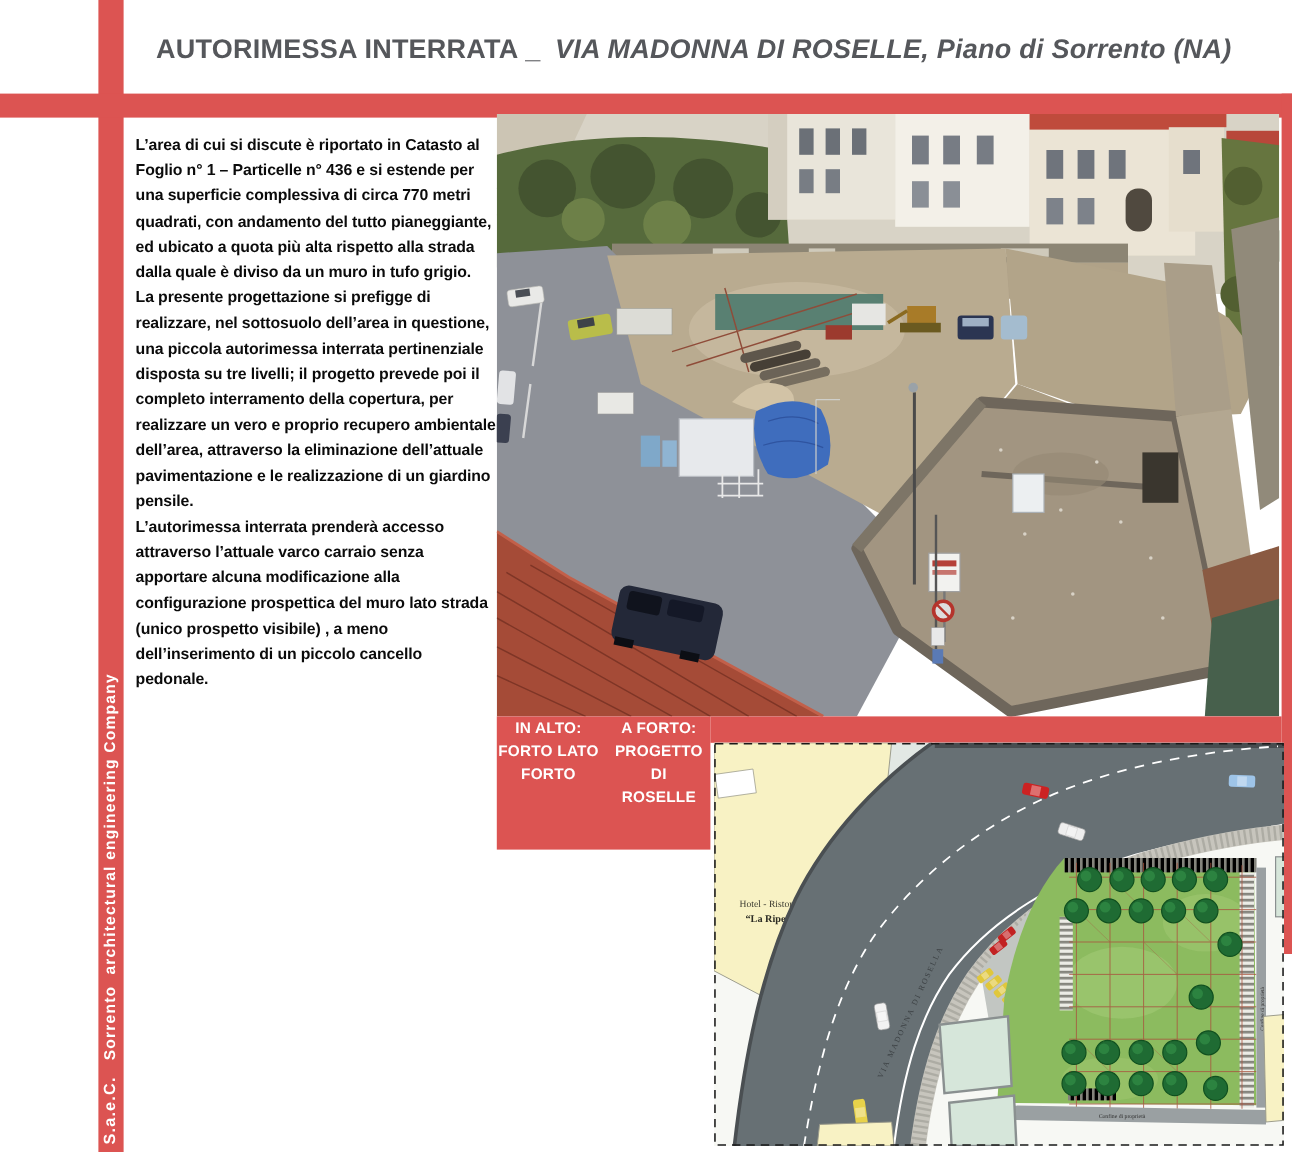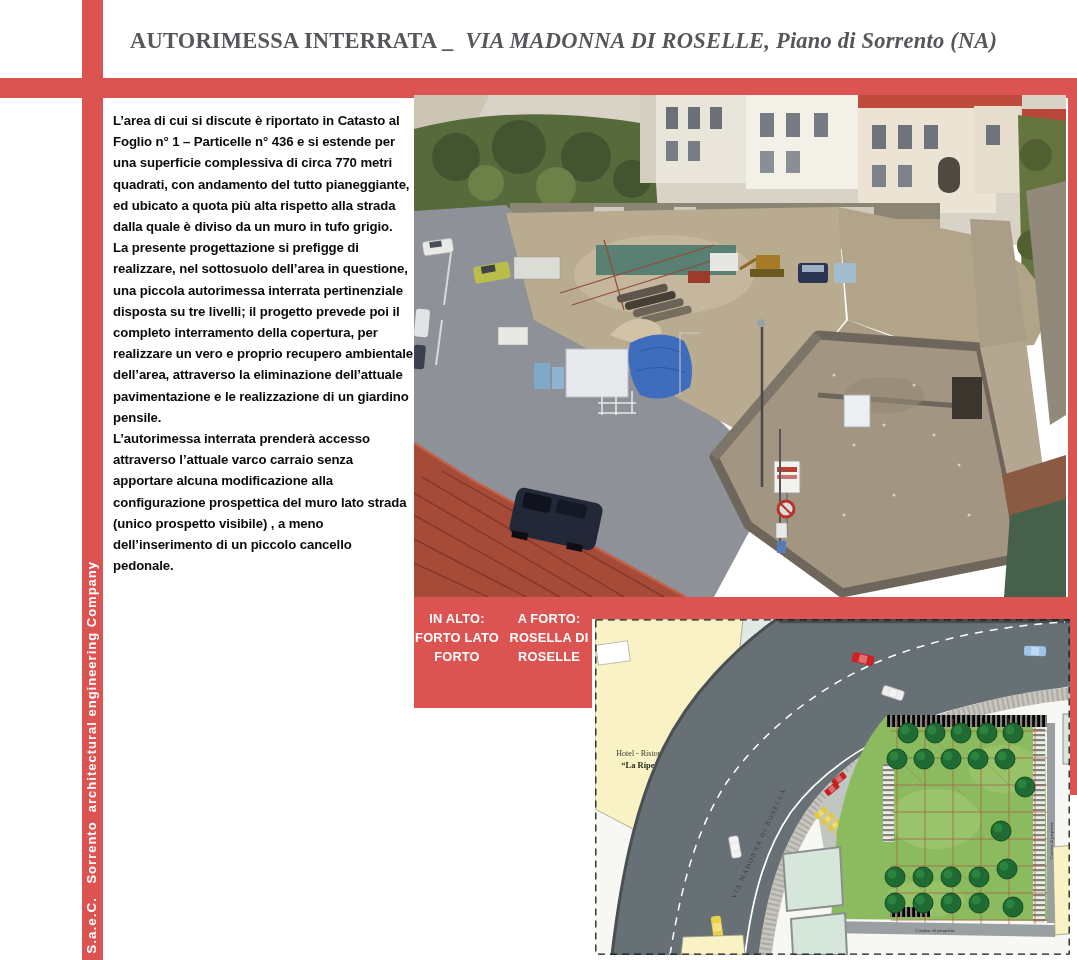--- a/index.html
+++ b/index.html
@@ -9,31 +9,31 @@
   
   .stripe-v{position:absolute;left:82px;top:0;width:21px;height:960px;background:var(--red);}
   .bar-h{position:absolute;left:0;top:78px;width:1077px;height:20px;background:var(--red);}
   .strip-right{position:absolute;left:1068px;top:78px;width:9px;height:717px;background:var(--red);}
   .v-text{position:absolute;left:2px;writing-mode:vertical-rl;transform:rotate(180deg);
           color:#fff;font-weight:bold;white-space:pre;letter-spacing:1px;}
   .v-text.company{bottom:76px;font-size:13px;}
   .v-text.acronym{bottom:6px;font-size:13.5px;}
   
   .title{position:absolute;left:130px;top:28px;margin:0;color:var(--gray);
-         font-size:22.5px;font-weight:bold;letter-spacing:.2px;white-space:nowrap;font-family:Liberation Serif, serif;}
+         font-size:22.5px;font-weight:bold;letter-spacing:.2px;white-space:nowrap;}
   .title .t1{margin-right:12px;}
   .title .t2{font-style:italic;}
   
   .article{position:absolute;left:113px;top:110px;width:302px;color:#0b0b0b;
            font-size:13.2px;font-weight:bold;line-height:21.2px;letter-spacing:-.1px;}
   .article > div{white-space:pre-wrap;}
   
   .photo{position:absolute;left:414px;top:95px;width:652px;height:502px;display:block;}
   .caption-box{position:absolute;left:414px;top:597px;width:178px;height:111px;background:var(--red);
-               display:flex;justify-content:center;gap:8px;padding-top:12px;box-sizing:border-box;}
+               display:flex;justify-content:center;gap:8px;box-sizing:border-box;}
   .cap{width:84px;text-align:center;color:#fff;font-weight:bold;font-size:12.8px;line-height:19px;letter-spacing:.2px;}
   .plan-band{position:absolute;left:592px;top:597px;width:476px;height:22px;background:var(--red);}
   .plan{position:absolute;left:595px;top:619px;width:475px;height:336px;display:block;background:#fafaf6;}
 </style>
 </head>
 <body>
 
 <div class="page">
 
   <div class="stripe-v">
@@ -212,21 +212,21 @@
   </svg>
 
   <div class="caption-box">
     <div class="cap">
         <div>IN ALTO:</div>
         <div>FORTO LATO</div>
         <div>FORTO</div>
       </div>
     <div class="cap">
         <div>A FORTO:</div>
-        <div>ROSELLA DI</div>
+        <div>PROGETTO DI</div>
         <div>ROSELLE</div>
       </div>
   </div>
   <div class="plan-band"></div>
 
   <svg class="plan" viewBox="0 0 475 336" aria-hidden="true">
     <defs>
       <pattern id="hatchV" width="5" height="12" patternUnits="userSpaceOnUse">
         <rect width="5" height="12" fill="#ececе6"></rect>
           <rect width="2.2" height="12" fill="#84847c"></rect>

